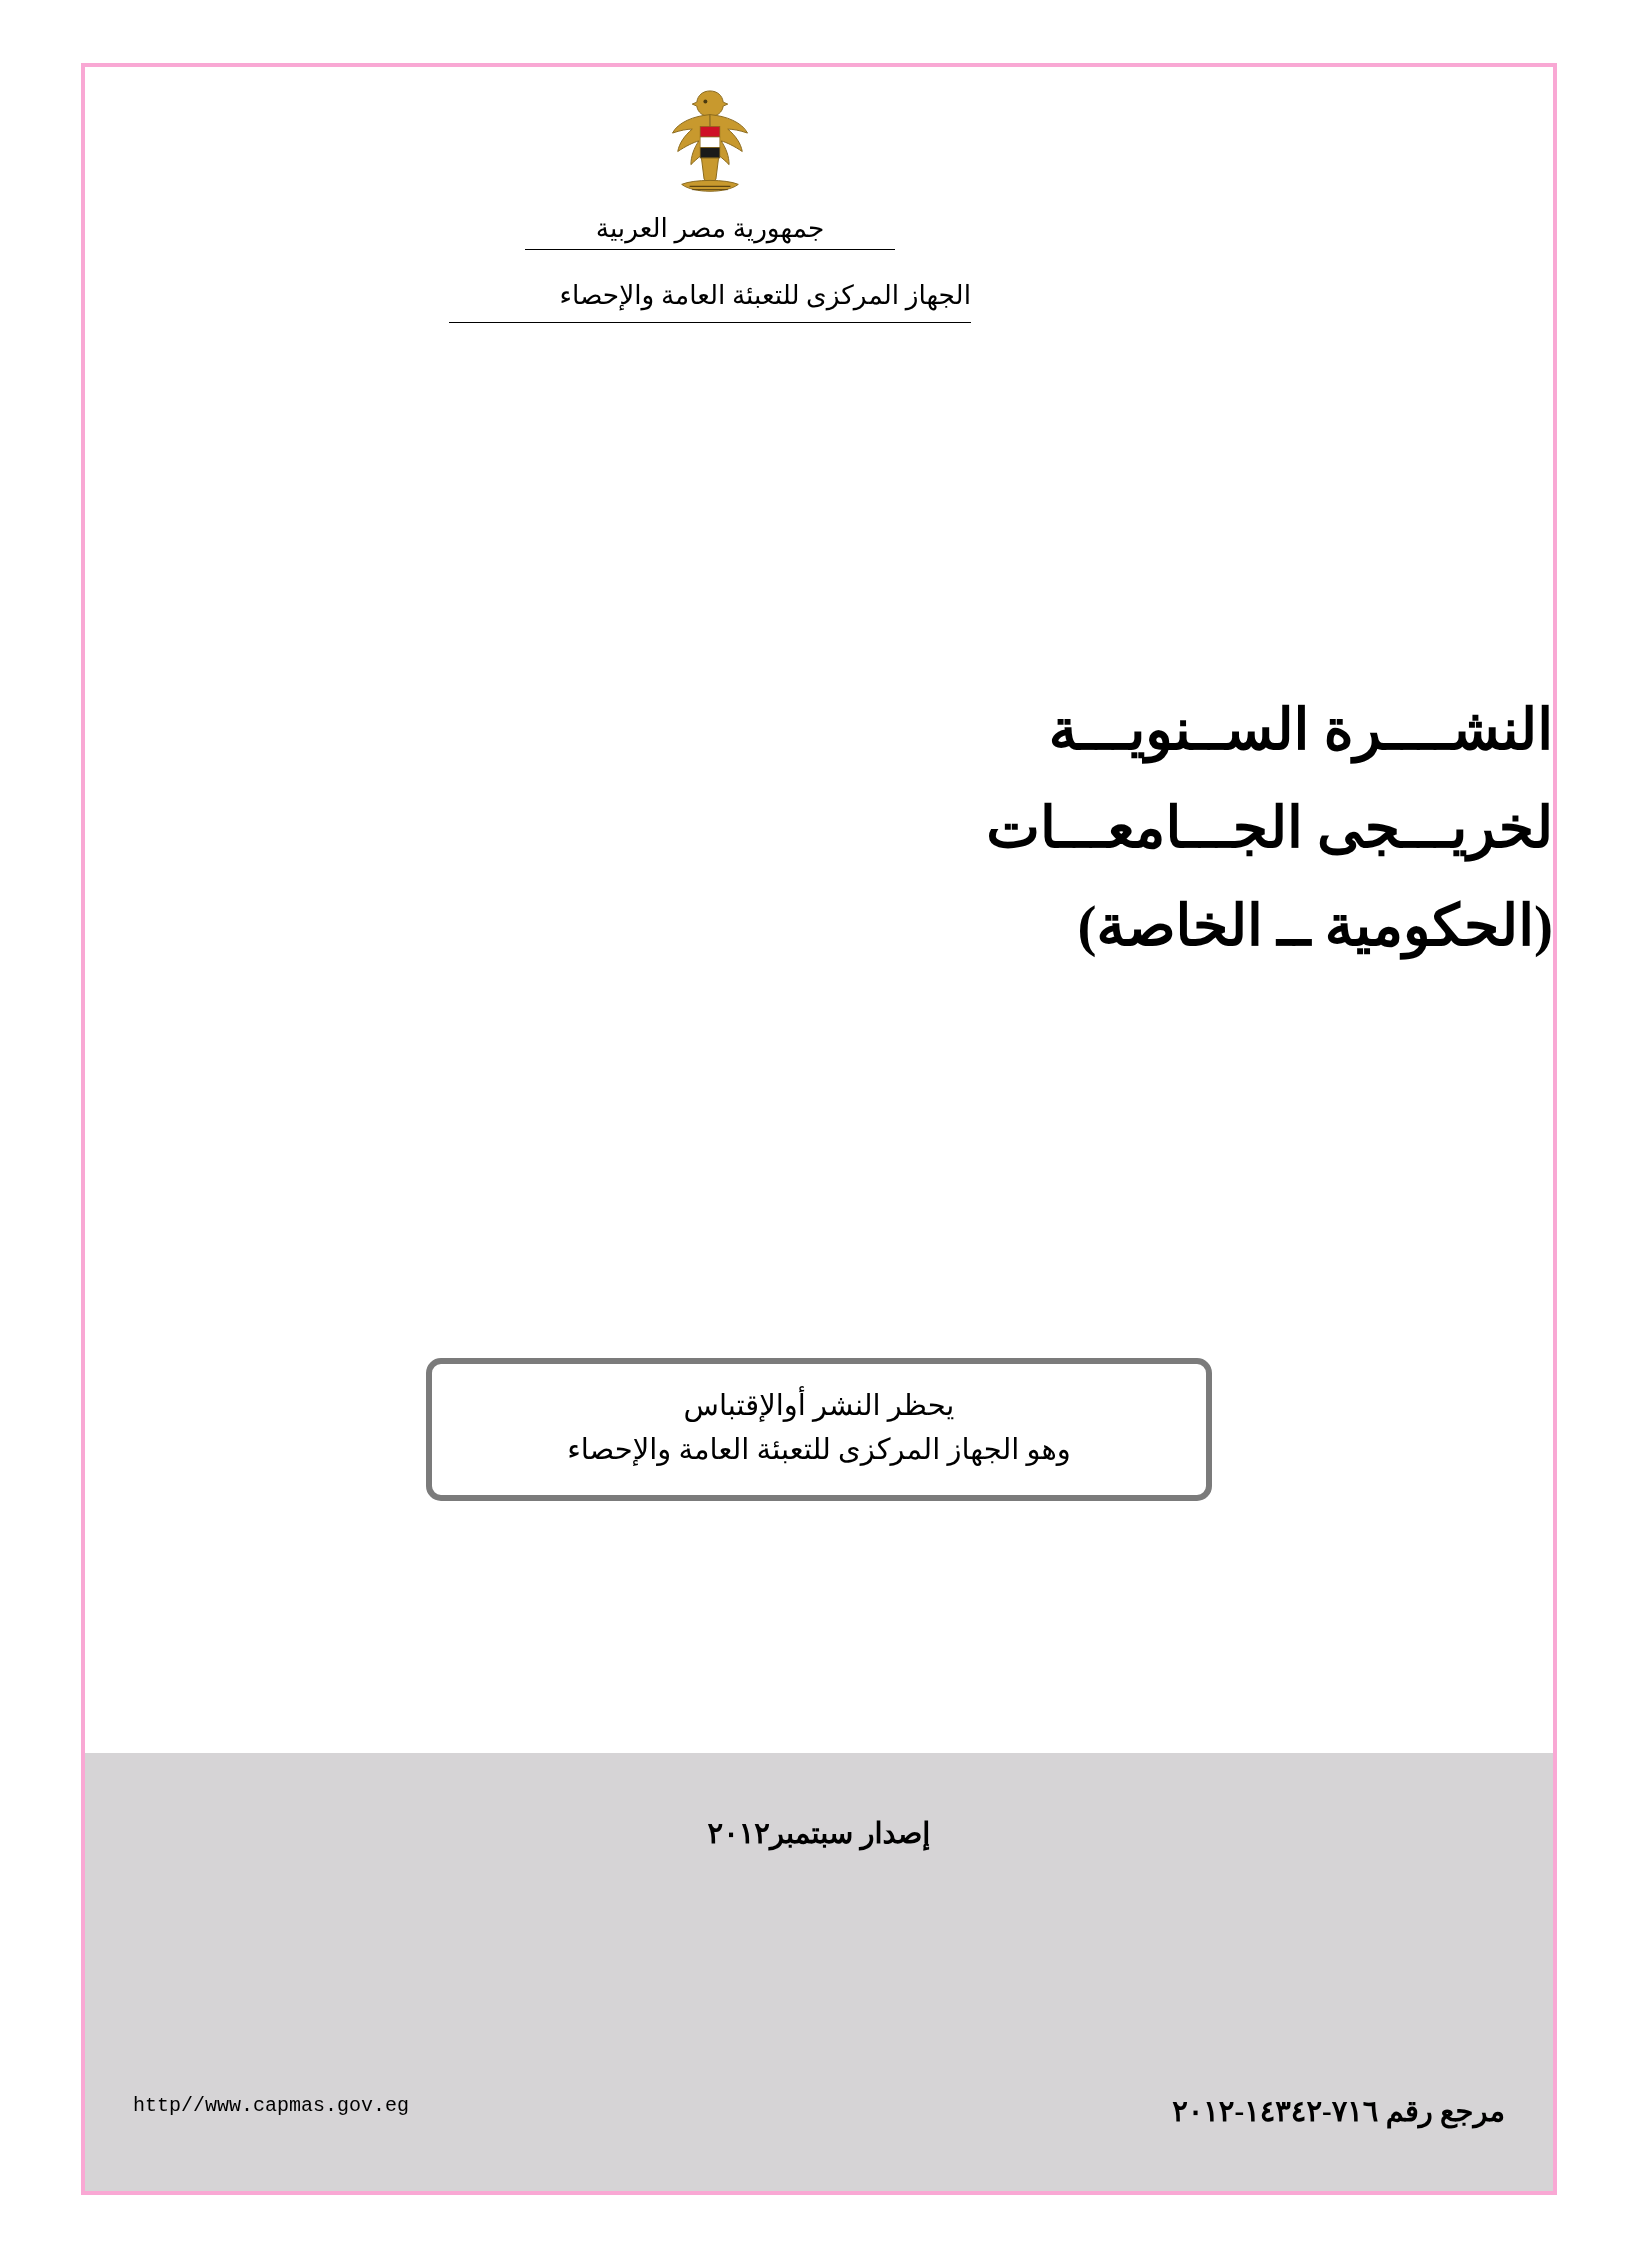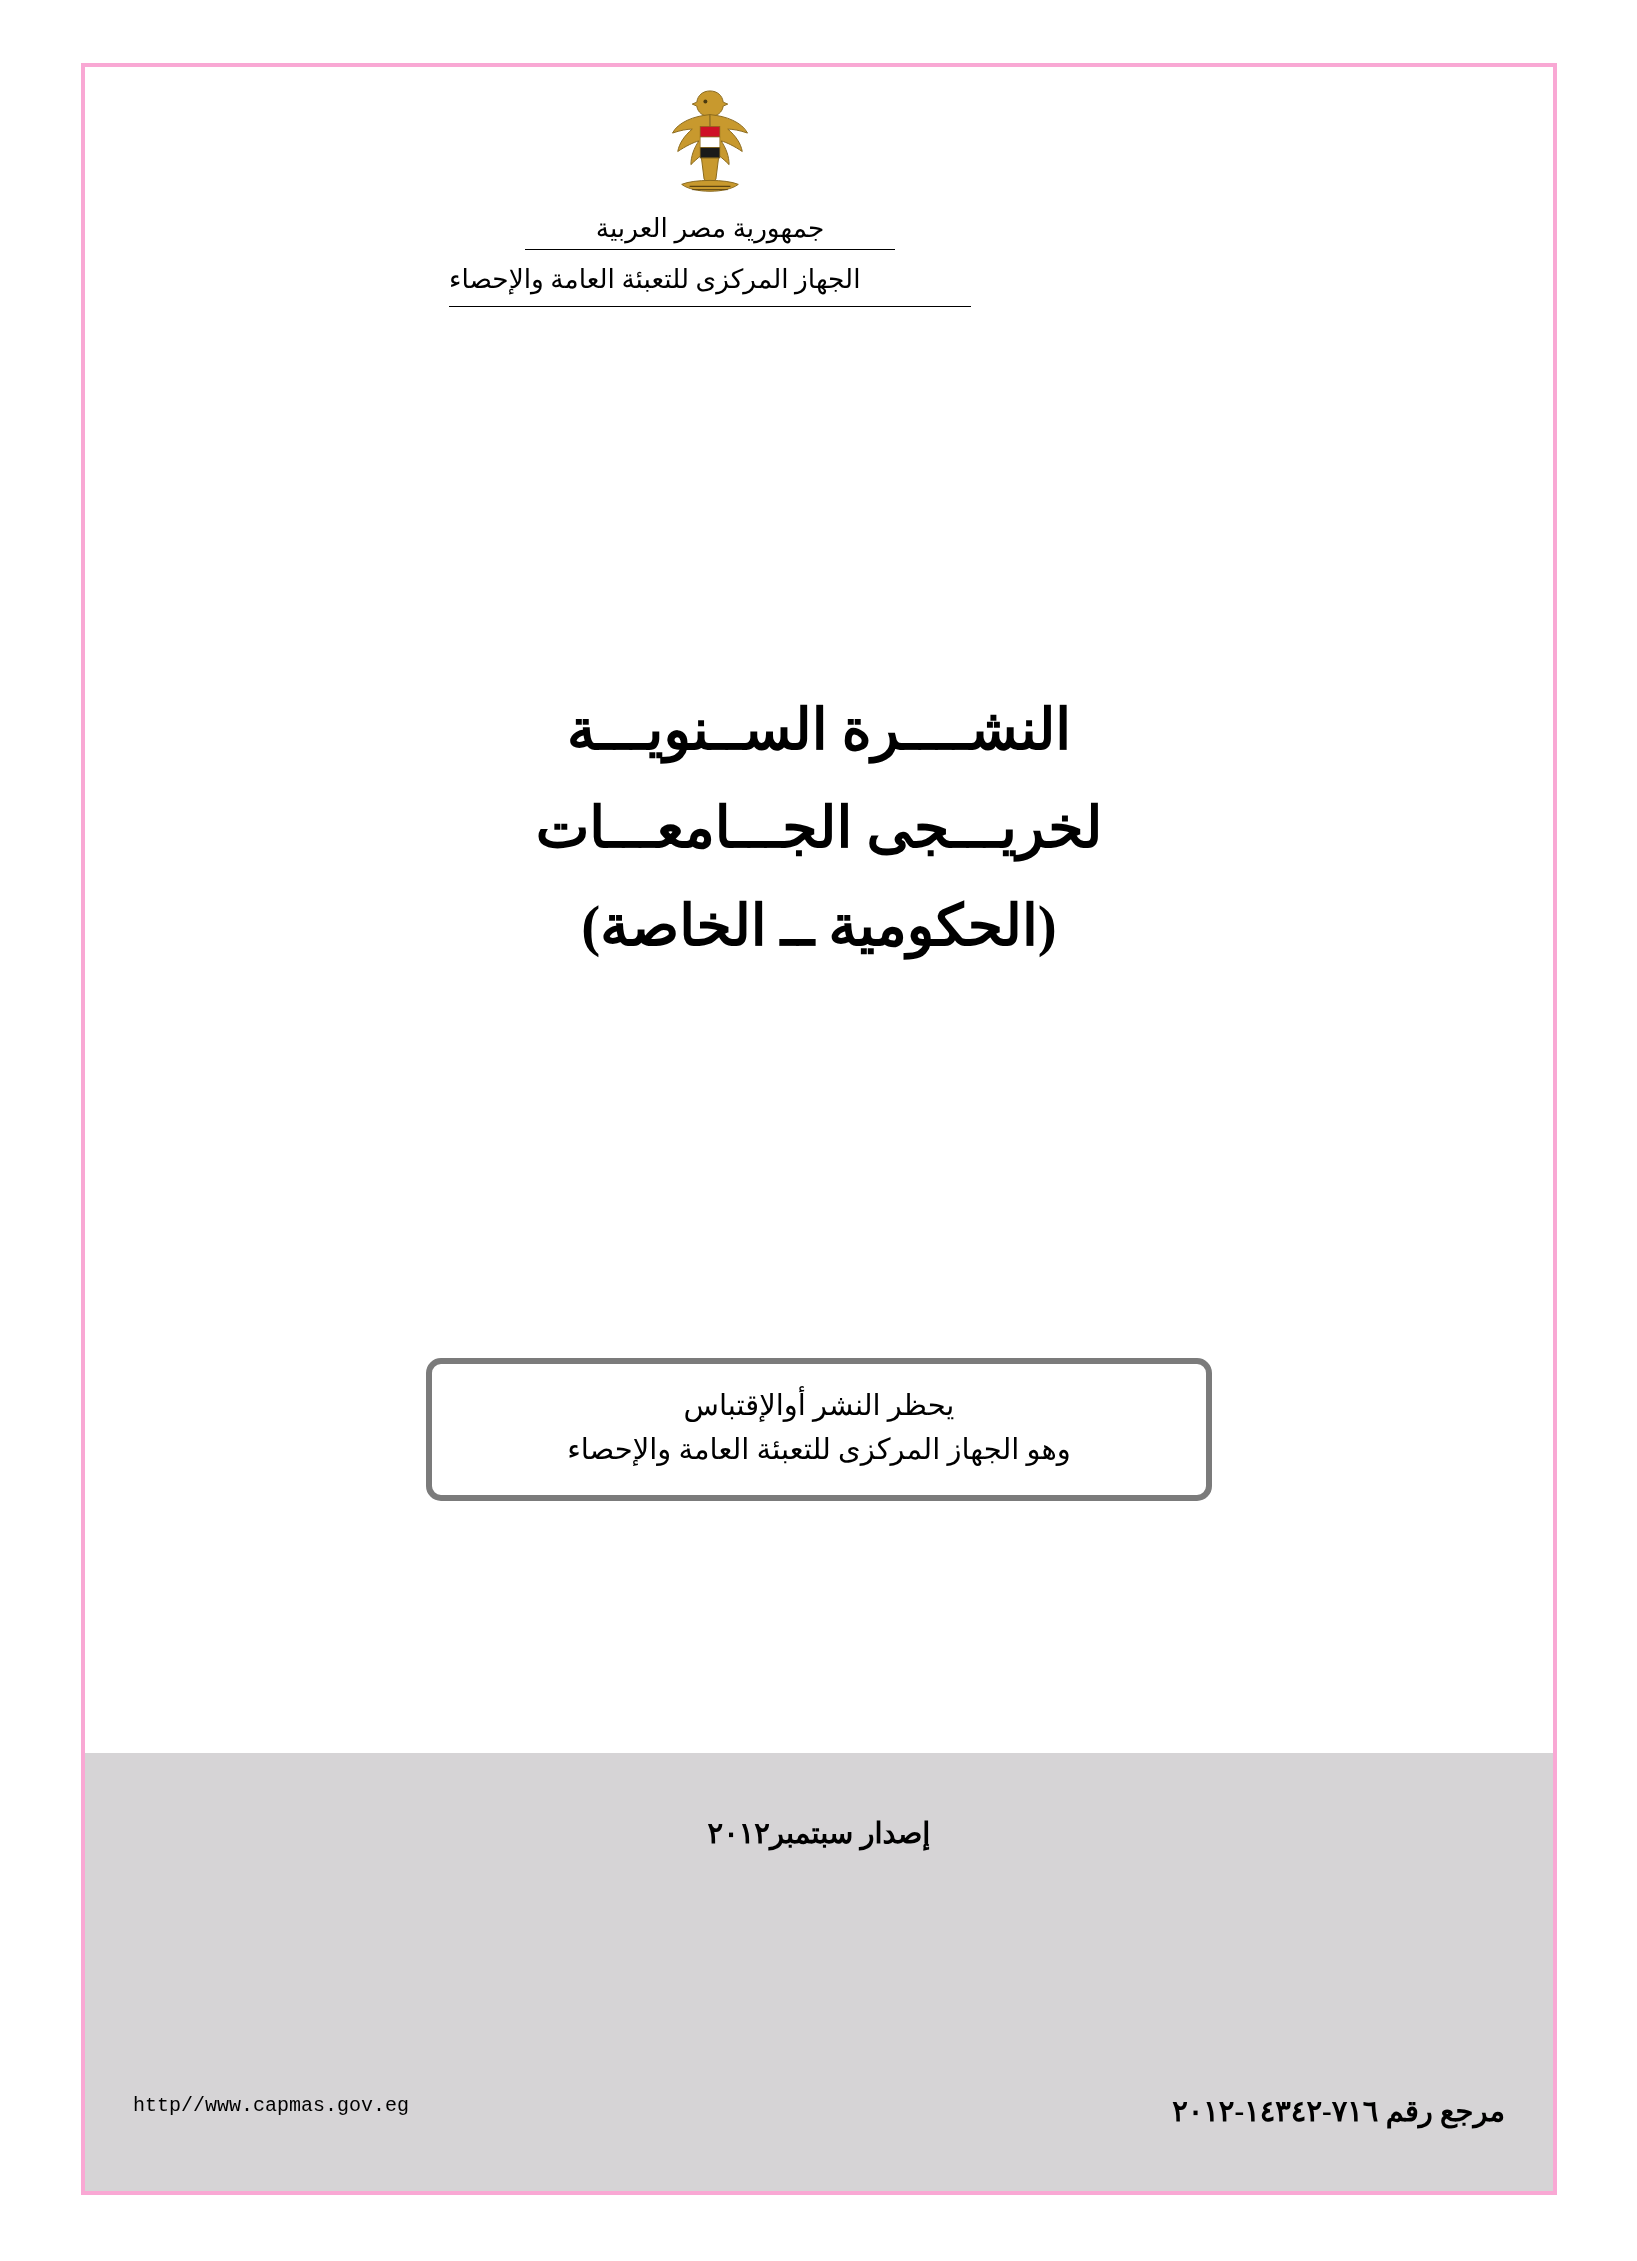--- a/index.html
+++ b/index.html
@@ -65,30 +65,31 @@
     width: 370px;
     text-align: center;
     margin-bottom: 13.2px;
   }
   .org-line2 {
     font-size: 26.4px;
     color: #000;
     padding-bottom: 11px;
     border-bottom: 1.3px solid #000;
     width: 522px;
-    text-align: left;
+    text-align: right;
+    margin-top: 16px;
   }
 
   
   .title-block {
     position: absolute;
     top: 614px;
     left: 0;
     width: 100%;
-    text-align: center;
+    text-align: right;
     color: #000;
     font-weight: bold;
     font-size: 57px;
     line-height: 1.72;
     letter-spacing: 0px;
   }
   .title-line {
     display: block;
     white-space: pre;
   }

